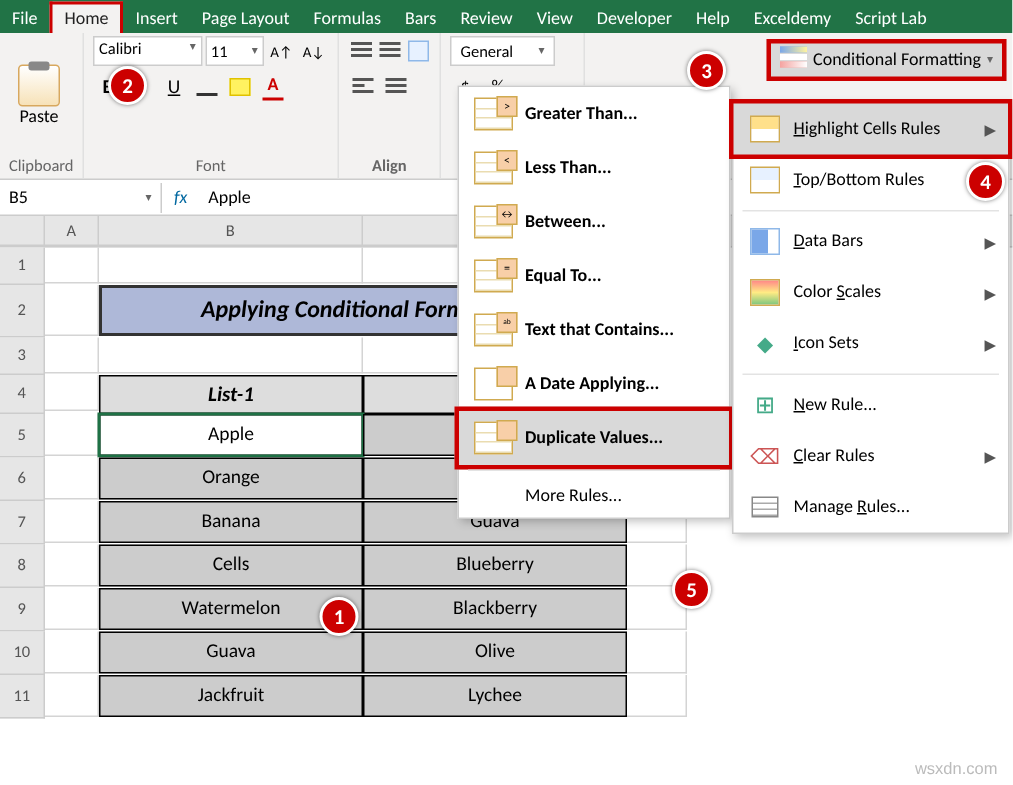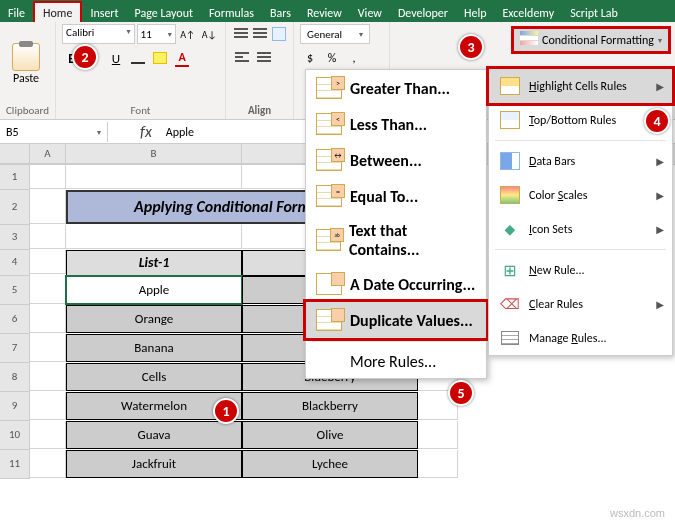--- a/index.html
+++ b/index.html
@@ -38,21 +38,21 @@
   .cond-fmt-btn { position: absolute; right: 4px; top: 4px; border: 3px solid #c00; background: #d9d9d9; padding: 2px 6px; display: flex; align-items: center; gap: 4px; font-size: 12px; }
   .cf-icon { width: 18px; height: 18px; display: flex; flex-direction: column; gap: 1px; }
   .cf-icon span { height: 4px; }
   .cf-icon span:nth-child(1){background:#7aa7e8 linear-gradient(90deg,#7aa7e8,#fff3a0);}
   .cf-icon span:nth-child(2){background:#fff;}
   .cf-icon span:nth-child(3){background:#f4a3a0 linear-gradient(90deg,#f4a3a0,#fff);}
   
   
   .fbar { display:flex; align-items:center; border-bottom:1px solid #ccc; height:24px; background:#fff; }
   .namebox { width:108px; border-right:1px solid #ccc; padding:3px 6px; font-size:12px; display:flex; justify-content:space-between; align-items:center; }
-  .fx { padding: 0 8px; font-style: italic; color:#404040; font-size:16px;margin-left:24px; }
+  .fx { padding: 0 8px; font-style: italic; color:#0369a1; font-size:12px; }
   .fval { padding: 0 6px; font-size: 12px; }
   
   
   .grid-area { position: relative; }
   .colhdrs { display:flex; background:#e6e6e6; border-bottom:1px solid #ccc; }
   .ch, .rh { background:#e6e6e6; text-align:center; font-size:11px; color:#555; border-right:1px solid #ccc; border-bottom:1px solid #ccc; }
   .corner { width: 30px; height:20px; border-right:1px solid #ccc; border-bottom:1px solid #ccc; background:#e6e6e6; }
   .ch { height:20px; line-height:20px; }
   .row-g { display:flex; }
   .rh { width:30px; line-height:24px; }
@@ -81,21 +81,21 @@
   .db-i { background: linear-gradient(90deg,#7aa7e8 60%,#fff 60%); border:1px solid #8fb8e8; }
   .cs-i { background: linear-gradient(180deg,#f88,#ffeb84,#7fc77f); }
   .is-i { font-size:14px; color:#4a8; }
   .nr-i { color:#4a8; font-size:16px; }
   .cr-i { color:#c55; font-size:14px; }
   .mr-i { border:1px solid #888; width:18px; height:14px; display:flex; flex-direction:column; }
   .mr-i span{flex:1; border-bottom:1px solid #aaa;}
   .ukey { text-decoration: underline; }
   
   
-  .hcr-menu { position:absolute; left:305px; top:69px; width:182px; background:#fff; border:1px solid #ccc; box-shadow:2px 2px 6px rgba(0,0,0,.25); z-index:19; font-size:16px; }
+  .hcr-menu { position:absolute; left:305px; top:57px; width:182px; background:#fff; border:1px solid #ccc; box-shadow:2px 2px 6px rgba(0,0,0,.25); z-index:19; font-size:12px; }
   .hcr-menu .mi { display:flex; align-items:center; gap:8px; padding:7px 10px; }
   .hcr-i { width:26px; height:22px; border:1px solid #d0aa50; display:flex; flex-direction:column; position:relative; background:#fff; }
   .hcr-i span { flex:1; border-bottom: 1px solid #eadcb0; }
   .hcr-i::after { content:""; position:absolute; top:-2px; right:-4px; width:12px; height:12px; background:#f8cfa8; border:1px solid #d0aa50; font-size:8px; line-height:12px; text-align:center; }
   .gt::after { content:">"; }
   .lt::after { content:"<"; }
   .bt::after { content:"↔"; }
   .eq::after { content:"="; }
   .tc::after { content:"ab"; font-size: 5px; white-space:nowrap; }
   .do-i { background:#fff; border:1px solid #d0aa50; display:flex; }
@@ -444,21 +444,21 @@
   <div class="mi">
       <span class="hcr-i tc">
         <span></span>
         <span></span>
         <span></span>
       </span>
       <span style="font-weight:bold">Text that Contains...</span>
     </div>
   <div class="mi">
       <span class="hcr-i do-i"></span>
-      <span style="font-weight:bold">A Date Occurring...</span>
+      <span style="font-weight:bold">A Date Applying...</span>
     </div>
   <div class="mi sel">
       <span class="hcr-i">
         <span></span>
         <span></span>
         <span></span>
       </span>
       <span style="font-weight:bold">Duplicate Values...</span>
     </div>
   <div class="sep"></div>

